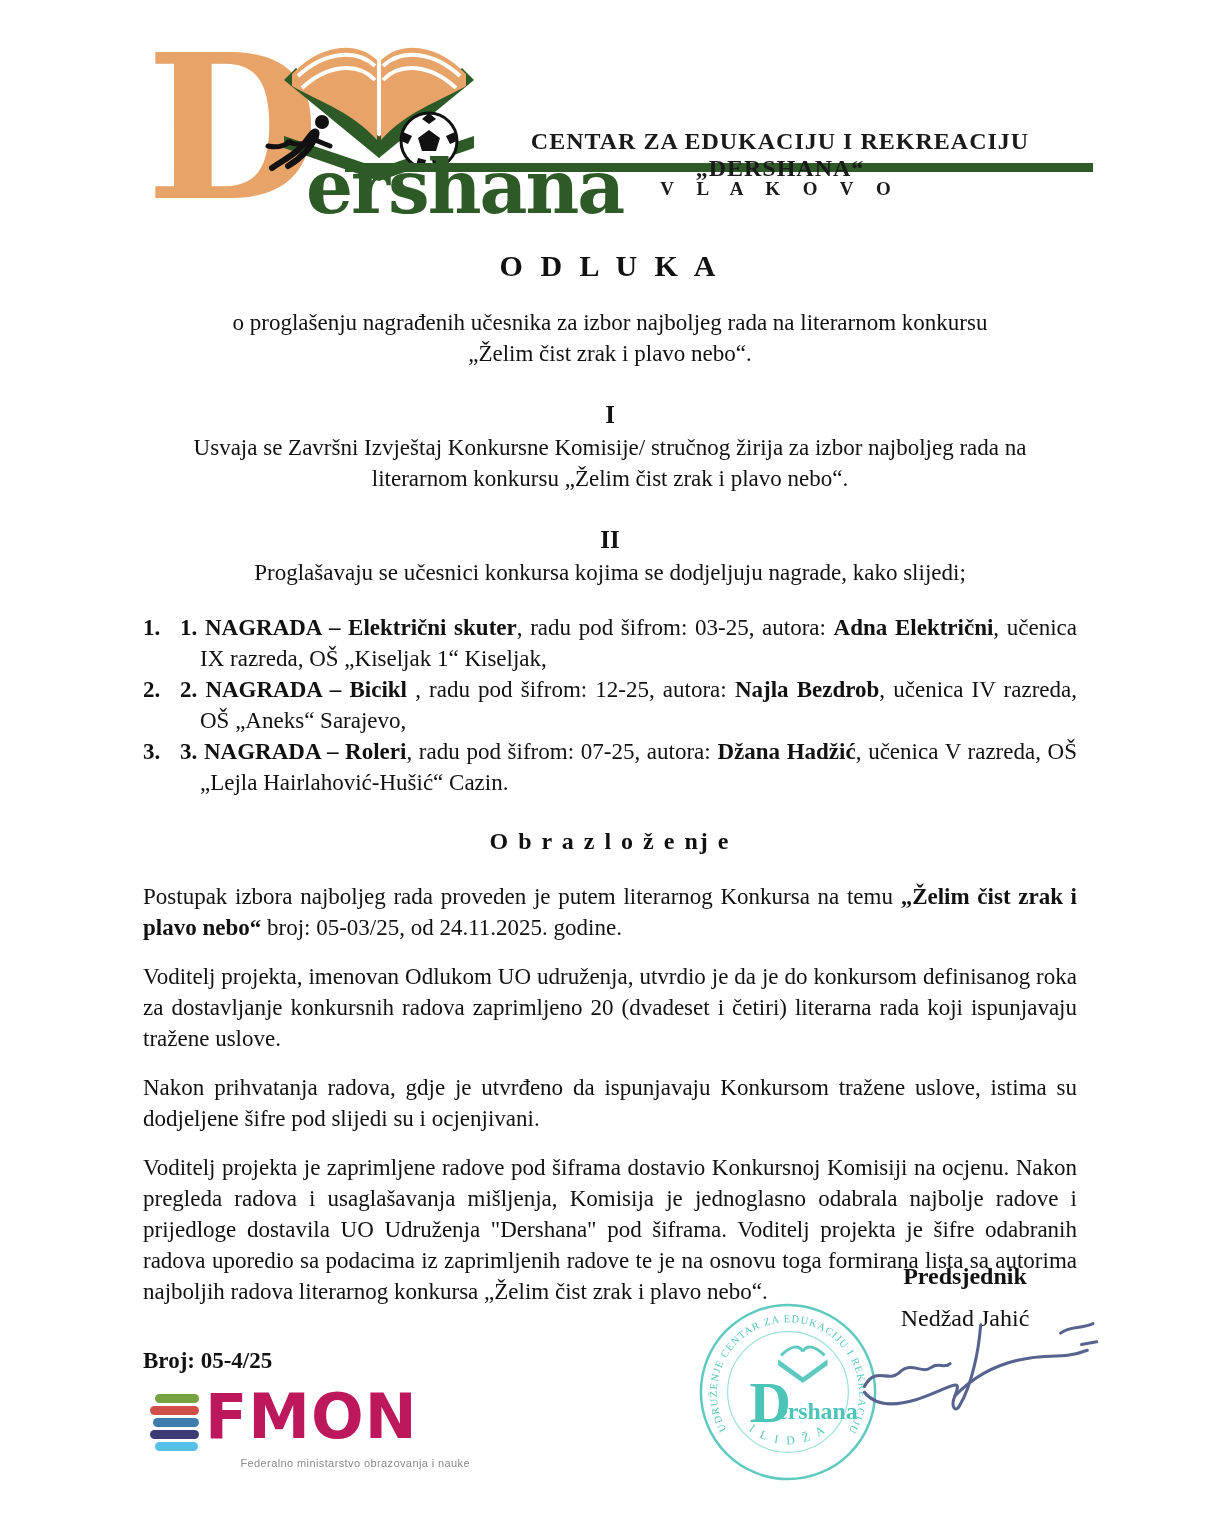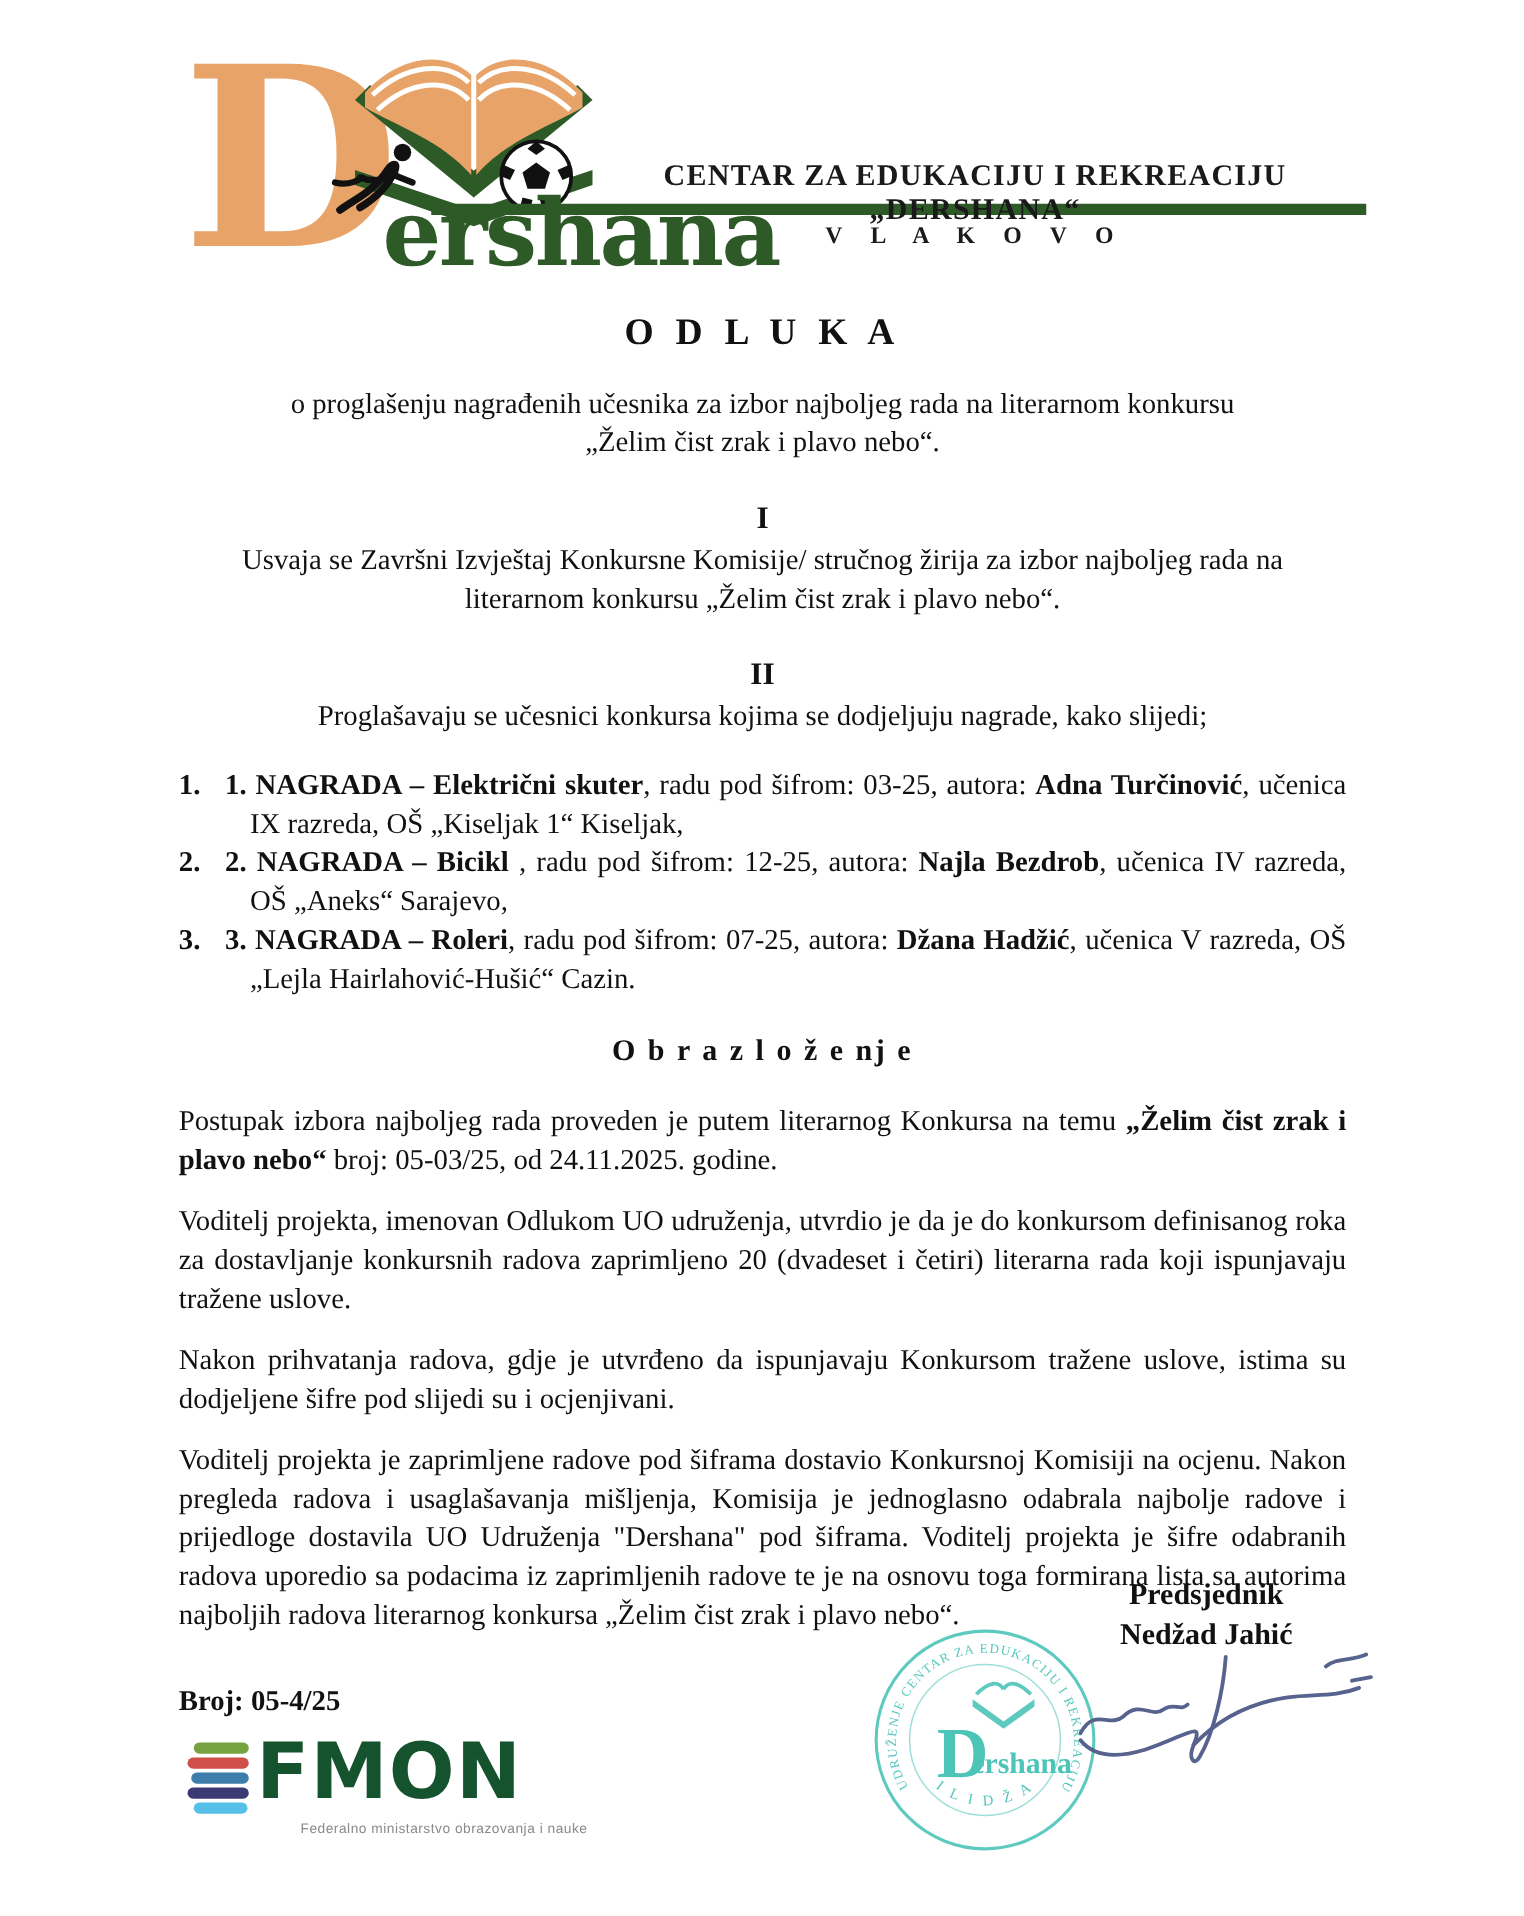--- a/index.html
+++ b/index.html
@@ -68,37 +68,37 @@
   }
   .para{text-align:justify;margin:18px 0 0 0;}
   .ref-block{margin-top:38px;font-weight:bold;}
   .ref-block p{margin:0;line-height:32px;}
   
   .signer{
     position:absolute;left:830px;top:1260px;width:270px;
     text-align:center;font-size:24px;line-height:32px;
   }
   .signer .title{font-weight:bold;margin:0;}
-  .signer .name{margin:0;font-weight:bold;}
+  .signer .name{margin:10px;}
   .stamp{position:absolute;left:694px;top:1298px;}
   .signature{position:absolute;left:855px;top:1316px;}
   
   .fmon{position:absolute;left:150px;top:1386px;width:320px;}
   .fmon-row{display:flex;align-items:flex-start;}
   .fmon-bars{display:flex;flex-direction:column;padding-top:8px;}
   .fmon-bar{height:9px;width:48px;border-radius:5px;margin-bottom:3px;background:#888;}
   .fmon-bar:nth-child(1){margin-left:5px;width:44px;}
   .fmon-bar:nth-child(2){margin-left:0;width:49px;}
   .fmon-bar:nth-child(3){margin-left:3px;width:46px;}
   .fmon-bar:nth-child(4){margin-left:0;width:49px;}
   .fmon-bar:nth-child(5){margin-left:5px;width:43px;}
   .fmon-acronym{
     font-family:"DejaVu Sans", sans-serif;font-weight:800;
     font-size:62px;line-height:62px;letter-spacing:1px;
-    color:#14532d;margin-left:6px;
+    color:#be185d;margin-left:6px;
   }
   .fmon-caption{
     font-family:Liberation Sans, sans-serif;font-size:11px;
     color:#8a8a8a;margin-top:3px;margin-left:6px;letter-spacing:.4px;text-align:right;
   }
   svg text{font-family:"Liberation Serif", serif;}
 </style>
 </head>
 <body>
 
@@ -151,21 +151,21 @@
     <p class="numeral">I</p>
     <p class="centered">Usvaja se Završni Izvještaj Konkursne Komisije/ stručnog žirija za izbor najboljeg rada na</p>
     <p class="centered">literarnom konkursu „Želim čist zrak i plavo nebo“.</p>
 
     <p class="numeral">II</p>
     <p class="centered">Proglašavaju se učesnici konkursa kojima se dodjeljuju nagrade, kako slijedi;</p>
 
     <div class="awards">
       <div class="award">
         <span class="award-num">1.</span>
-        <span class="award-body"><span class="b">1. NAGRADA – Električni skuter</span><span>,  radu  pod  šifrom:  03-25, autora: </span><span class="b">Adna Turčinović</span><span>, učenica IX razreda, OŠ „Kiseljak 1“ Kiseljak,</span></span>
+        <span class="award-body"><span class="b">1. NAGRADA – Električni skuter</span><span>,  radu  pod  šifrom:  03-25, autora: </span><span class="b">Adna Električni</span><span>, učenica IX razreda, OŠ „Kiseljak 1“ Kiseljak,</span></span>
       </div>
       <div class="award">
         <span class="award-num">2.</span>
         <span class="award-body"><span class="b">2. NAGRADA – Bicikl</span><span> , radu pod šifrom: 12-25,  autora: </span><span class="b">Najla Bezdrob</span><span>, učenica IV razreda, OŠ „Aneks“ Sarajevo,</span></span>
       </div>
       <div class="award">
         <span class="award-num">3.</span>
         <span class="award-body"><span class="b">3. NAGRADA – Roleri</span><span>, radu pod šifrom: 07-25, autora: </span><span class="b">Džana Hadžić</span><span>, učenica V razreda, OŠ „Lejla Hairlahović-Hušić“ Cazin.</span></span>
       </div>
     </div>

